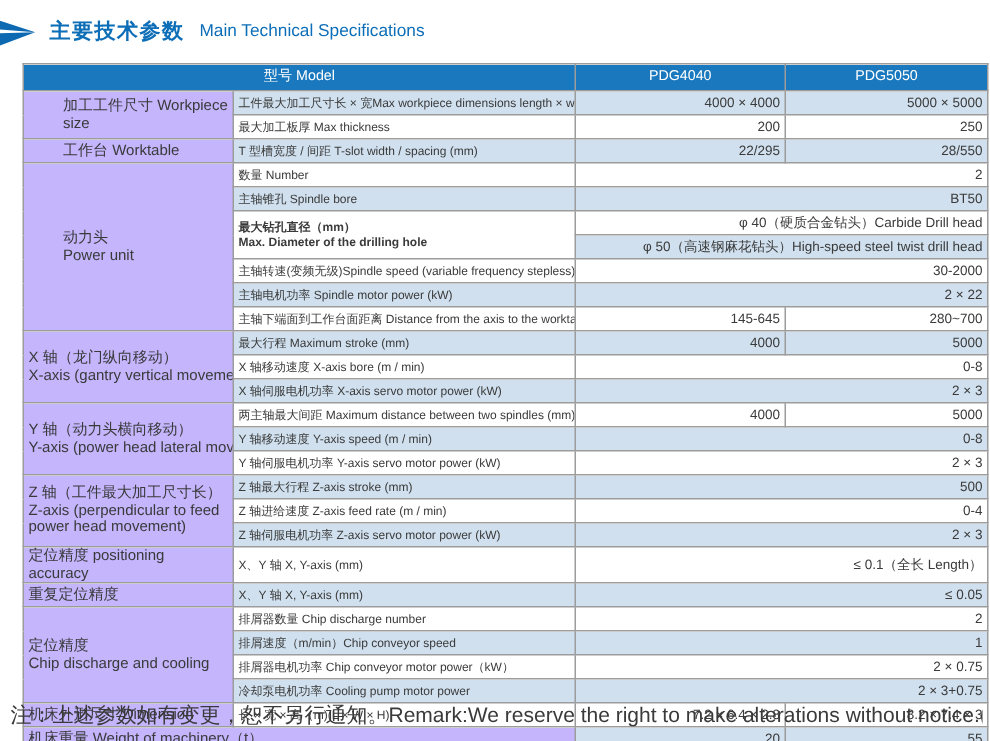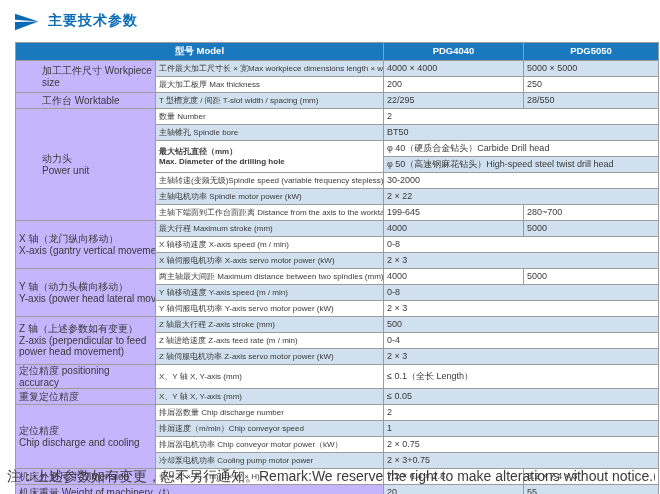--- a/index.html
+++ b/index.html
@@ -1,57 +1,58 @@
 <!DOCTYPE html>
 <html><head>
 <meta charset="utf-8">
 <style>
   html,body{margin:0;padding:0;}
   body{
     width:660px;height:494px;background:#ffffff;position:relative;
     font-family:"Liberation Sans","DejaVu Sans",sans-serif;color:#3a3a3a;
   }
-  .hdr{position:absolute;left:0;top:6px;height:30px;display:flex;align-items:center;padding-left:15px;}
+  .hdr{position:absolute;left:0;top:6px;height:30px;display:flex;align-items:center;}
   .hdr-icon{width:27px;height:27px;flex:0 0 27px;margin-right:6px;}
   .title-zh{font-size:14px;font-weight:bold;color:#0d6eb8;letter-spacing:1px;}
   .title-en{font-size:11.5px;color:#0d6eb8;margin-left:10px;}
   table.spec{
     position:absolute;left:15px;top:42px;width:643px;
     border-collapse:collapse;table-layout:fixed;
   }
   .spec th,.spec td{
     border:1px solid #9c9c9c;padding:0 3px;height:15px;
     font-size:8px;line-height:1.15;overflow:hidden;vertical-align:middle;
   }
   .spec thead th{
-    background:#1a79be;color:#ffffff;font-weight:bold;
+    background:#1a79be;color:#ffffff;font-weight:normal;
     font-size:9.5px;height:17px;text-align:center;
   }
   td.cat{background:#c4b5fd;font-size:10px;text-align:left;}
   td.cat.pad{padding-left:26px;}
   td.cat .ln{white-space:nowrap;}
   td.cat .wrap{white-space:normal;}
   td.sp{white-space:nowrap;font-size:8px;}
   td.sp .ln{white-space:nowrap;font-weight:bold;}
-  td.val{text-align:left;font-size:9px;}
+  td.val{text-align:right;font-size:9px;}
   .lb{background:#d0e0ee;}
   .note{
     position:absolute;left:7px;top:468px;width:648px;
     font-size:14px;color:#3a3a3a;white-space:nowrap;overflow:hidden;
   }
 </style>
 </head>
 <body>
 
 <div class="hdr">
   <svg class="hdr-icon" viewBox="0 0 46 30" xmlns="http://www.w3.org/2000/svg">
     <polygon points="0,2 40,15 0,12" fill="#0d6ab2"></polygon>
     <polygon points="0,16 40,15 0,30" fill="#0d6ab2"></polygon>
   </svg>
   <span class="title-zh">主要技术参数</span>
+  <span class="title-en">Main Technical Specifications</span>
 </div>
 
 <table class="spec">
   <colgroup>
     <col style="width:140px">
       <col style="width:228px">
       <col style="width:140px">
       <col style="width:135px">
   </colgroup>
   <thead>
@@ -104,34 +105,34 @@
     <tr>
       <td class="sp">主轴转速(变频无级)Spindle speed (variable frequency stepless) (r / min)</td>
       <td class="val" colspan="2">30-2000</td>
     </tr>
     <tr>
       <td class="sp lb">主轴电机功率 Spindle motor power (kW)</td>
       <td class="val lb" colspan="2">2 × 22</td>
     </tr>
     <tr>
       <td class="sp">主轴下端面到工作台面距离 Distance from the axis to the worktable(mm)</td>
-      <td class="val">199-645</td>
+      <td class="val">145-645</td>
       <td class="val">280~700</td>
     </tr>
     <tr>
       <td class="cat" rowspan="3">
         <div class="ln">X 轴（龙门纵向移动）</div>
         <div class="ln">X-axis (gantry vertical movement)</div>
       </td>
       <td class="sp lb">最大行程 Maximum stroke (mm)</td>
       <td class="val lb">4000</td>
       <td class="val lb">5000</td>
     </tr>
     <tr>
-      <td class="sp">X 轴移动速度 X-axis speed (m / min)</td>
+      <td class="sp">X 轴移动速度 X-axis bore (m / min)</td>
       <td class="val" colspan="2">0-8</td>
     </tr>
     <tr>
       <td class="sp lb">X 轴伺服电机功率 X-axis servo motor power (kW)</td>
       <td class="val lb" colspan="2">2 × 3</td>
     </tr>
     <tr>
       <td class="cat" rowspan="3">
         <div class="ln">Y 轴（动力头横向移动）</div>
         <div class="ln">Y-axis (power head lateral movement)</div>
@@ -143,21 +144,21 @@
     <tr>
       <td class="sp lb">Y 轴移动速度 Y-axis speed (m / min)</td>
       <td class="val lb" colspan="2">0-8</td>
     </tr>
     <tr>
       <td class="sp">Y 轴伺服电机功率 Y-axis servo motor power (kW)</td>
       <td class="val" colspan="2">2 × 3</td>
     </tr>
     <tr>
       <td class="cat" rowspan="3">
-        <div class="ln">Z 轴（上述参数如有变更）</div>
+        <div class="ln">Z 轴（工件最大加工尺寸长）</div>
         <div class="wrap">Z-axis (perpendicular to feed power head movement)</div>
       </td>
       <td class="sp lb">Z 轴最大行程 Z-axis stroke (mm)</td>
       <td class="val lb" colspan="2">500</td>
     </tr>
     <tr>
       <td class="sp">Z 轴进给速度 Z-axis feed rate (m / min)</td>
       <td class="val" colspan="2">0-4</td>
     </tr>
     <tr>

